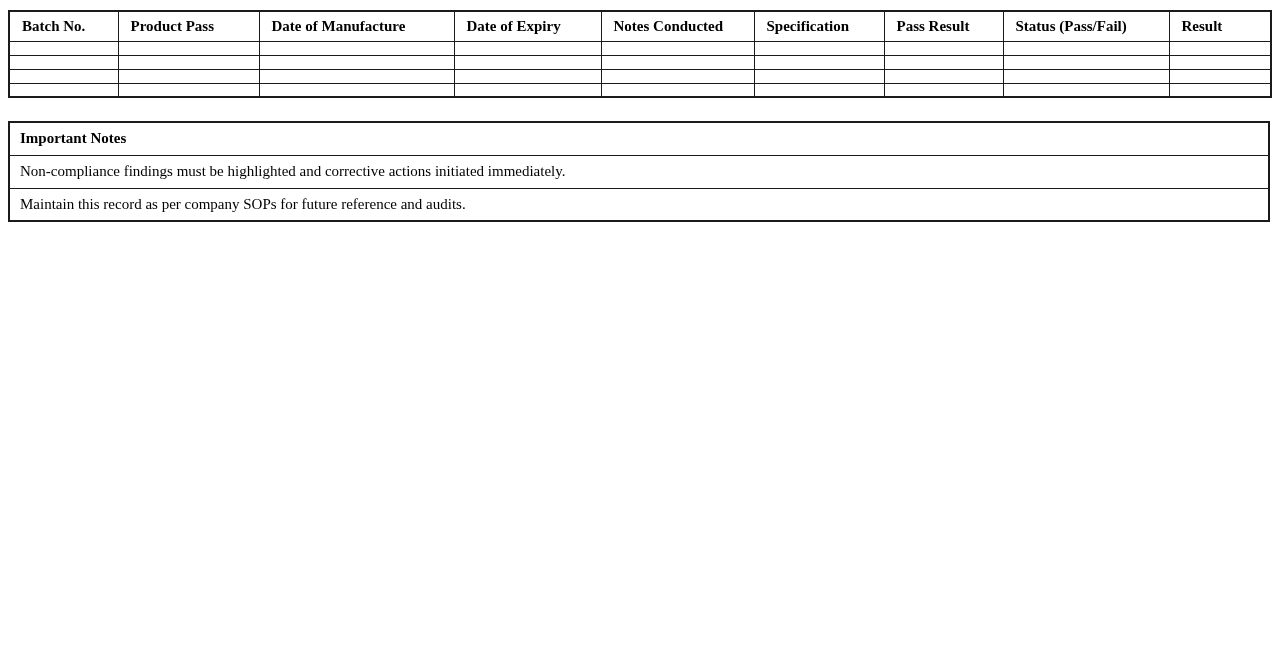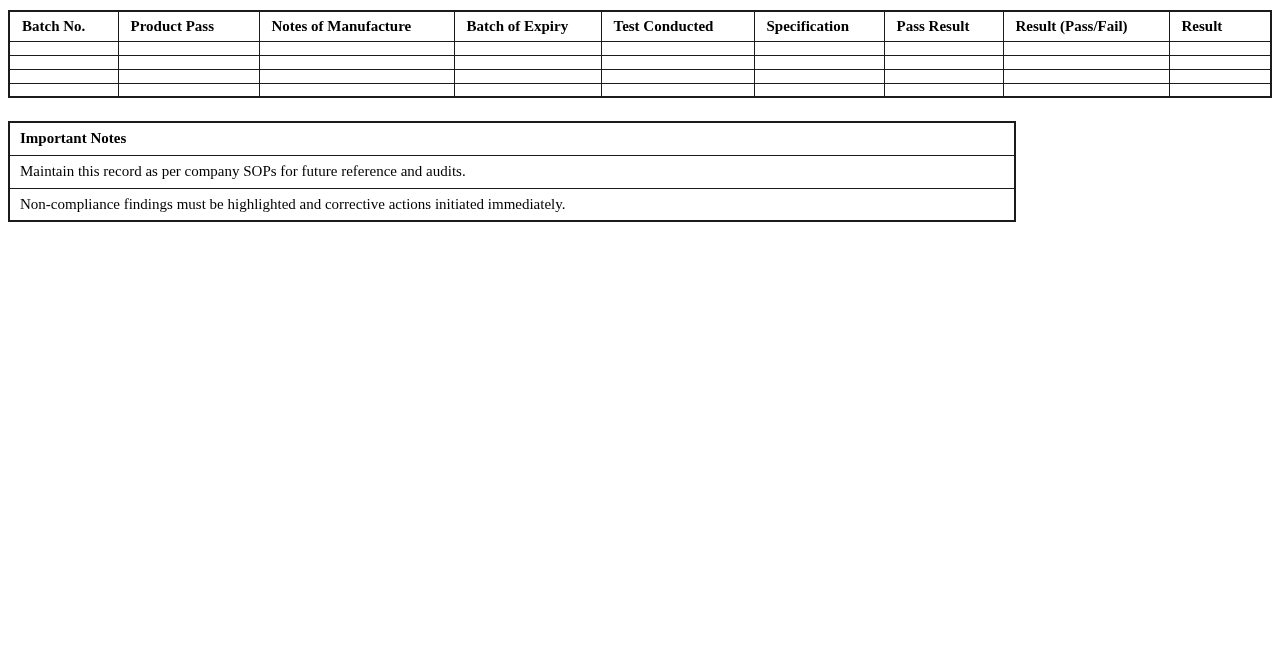--- a/index.html
+++ b/index.html
@@ -19,21 +19,21 @@
     overflow: hidden;
   }
   .doc {
     font-family: "Liberation Serif", "DejaVu Serif", serif;
     color: var(--text);
     padding: 10px 8px 12px 8px;
   }
   table {
     border-collapse: collapse;
     table-layout: fixed;
-    width: 1008px;
+    width: 1262px;
     background: var(--page-bg);
   }
   table.qc {
     border: 2px solid var(--border);
   }
   .qc th, .qc td {
     border: 1px solid var(--border);
     overflow: hidden;
     white-space: nowrap;
   }
@@ -91,26 +91,26 @@
         <col class="c4">
       <col class="c5">
         <col class="c6">
         <col class="c7">
         <col class="c8">
     </colgroup>
     <thead>
       <tr>
         <th>Batch No.</th>
         <th>Product Pass</th>
-        <th>Notes of Manufacture</th>
-        <th>Batch of Expiry</th>
-        <th>Test Conducted</th>
+        <th>Date of Manufacture</th>
+        <th>Date of Expiry</th>
+        <th>Notes Conducted</th>
         <th>Specification</th>
         <th>Pass Result</th>
-        <th>Result (Pass/Fail)</th>
+        <th>Status (Pass/Fail)</th>
         <th>Result</th>
       </tr>
     </thead>
     <tbody>
       <tr>
         <td></td>
           <td></td>
           <td></td>
           <td></td>
           <td></td>
@@ -154,21 +154,21 @@
       </tr>
     </tbody>
   </table>
 
   <table class="notes">
     <tbody>
       <tr>
         <td class="notes-title">Important Notes</td>
       </tr>
       <tr>
-        <td>Maintain this record as per company SOPs for future reference and audits.</td>
+        <td>Non-compliance findings must be highlighted and corrective actions initiated immediately.</td>
       </tr>
       <tr>
-        <td>Non-compliance findings must be highlighted and corrective actions initiated immediately.</td>
+        <td>Maintain this record as per company SOPs for future reference and audits.</td>
       </tr>
     </tbody>
   </table>
 
 </div>
 
 </body></html>

